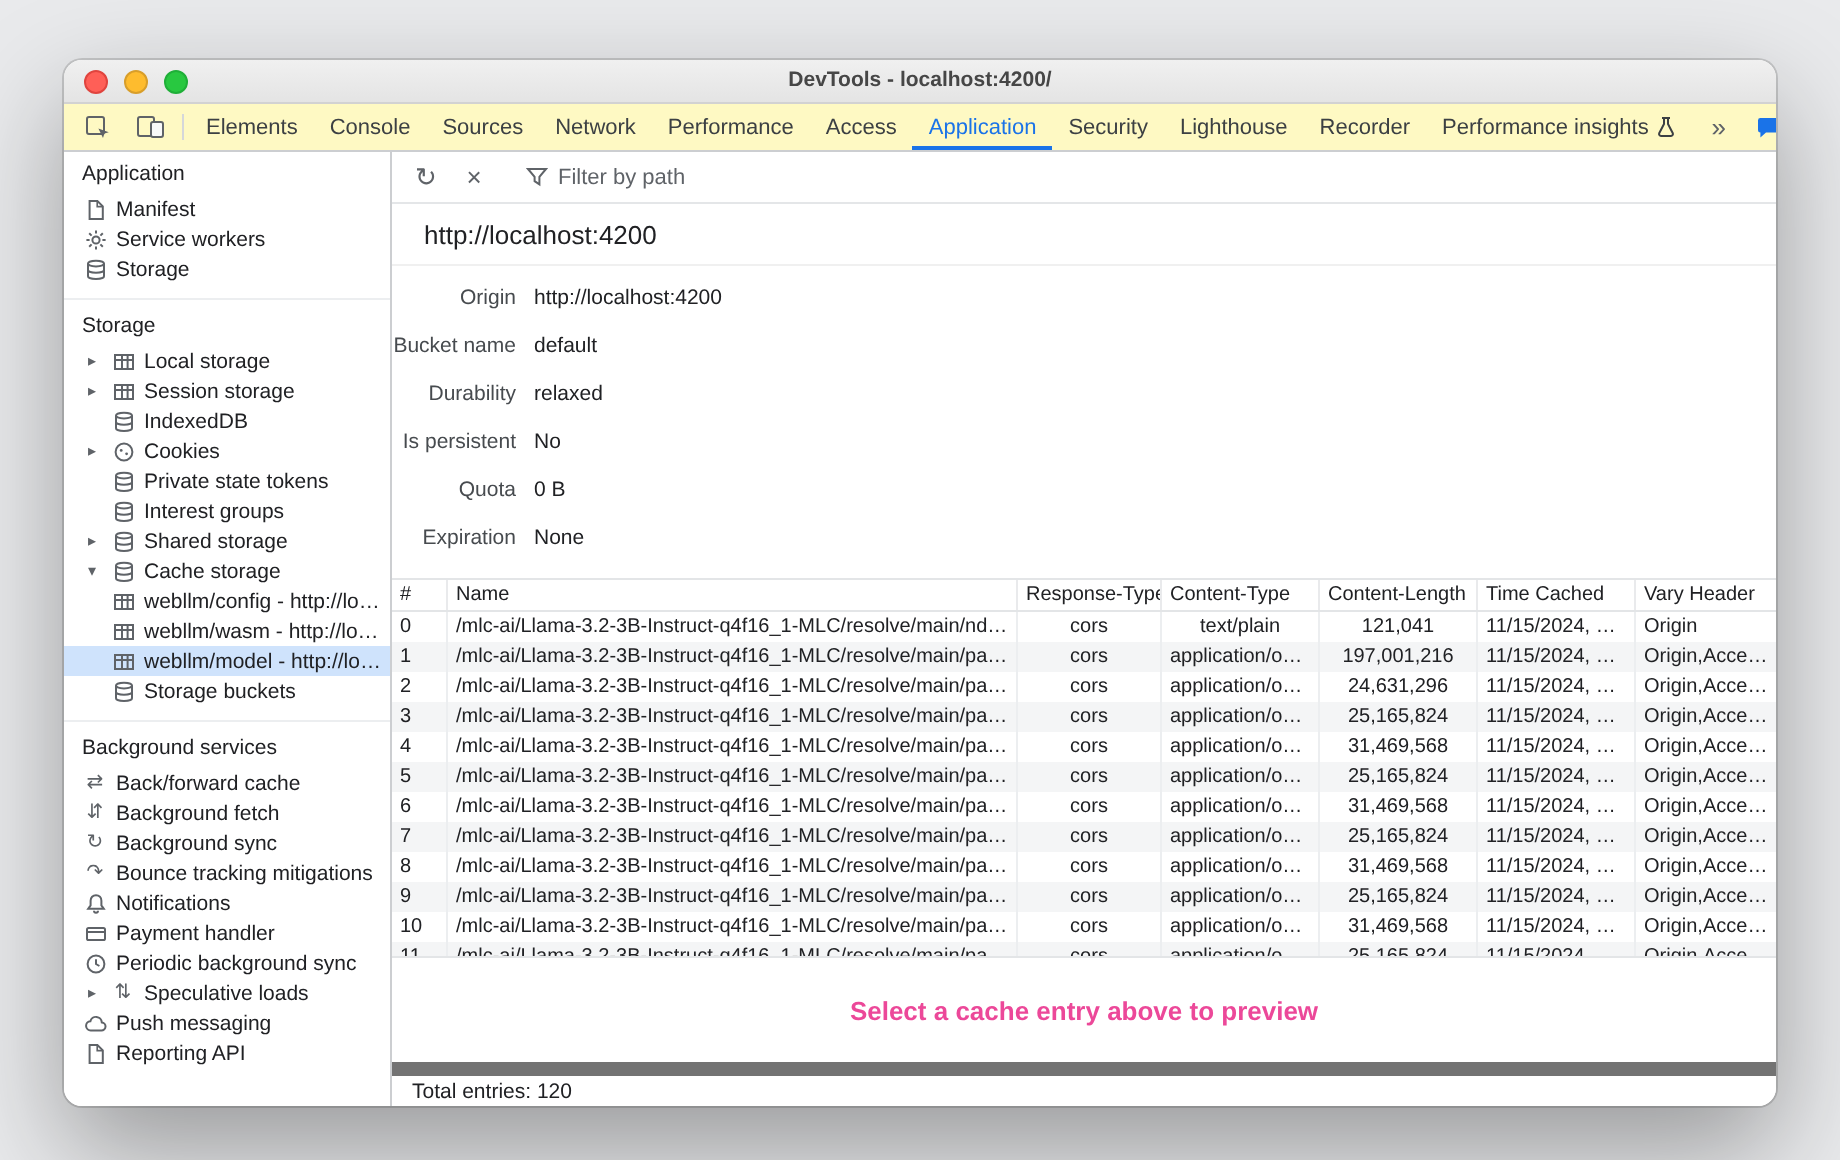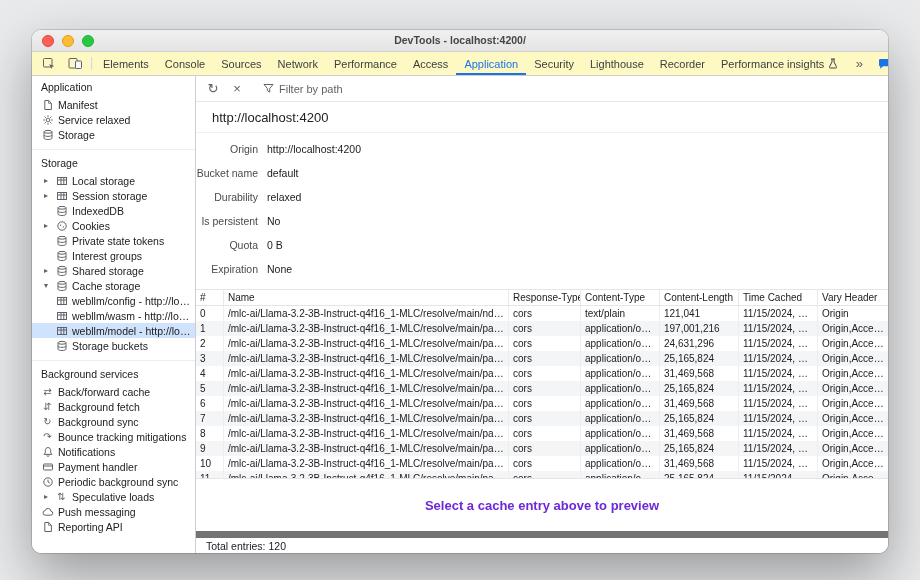--- a/index.html
+++ b/index.html
@@ -51,23 +51,23 @@
   .grid{flex:none;display:flex;flex-direction:column}
   .grid-header,.grid-row{display:grid;grid-template-columns:28px minmax(0,1fr) 72px 79px 79px 79px 70px}
   .grid-header{height:17px;border-top:1px solid #e3e5e7;border-bottom:1px solid #e3e5e7;font-size:10px;color:#202124;background:#fff}
   .gh{display:flex;align-items:center;padding:0 4px;border-right:1px solid #e9eaec;overflow:hidden;white-space:nowrap}
   .gh:last-child{border-right:none}
   .grid-body{height:172px;overflow:hidden}
   .grid-row{height:15px;font-size:10px;color:#202124}
   .grid-body .grid-row:nth-child(even){background:#f4f5f6}
   .gc{padding:0 4px;line-height:15px;white-space:nowrap;overflow:hidden;text-overflow:ellipsis;border-right:1px solid #eceef0}
   .gc:last-child{border-right:none}
-  .gc.right{text-align:left}
+  .gc.right{text-align:center}
   .preview{flex:1;min-height:0;border-top:1px solid #e3e5e7;display:flex;align-items:center;justify-content:center;background:#fff}
-  .preview-text{font-size:13px;font-weight:bold;color:#6d28d9}
+  .preview-text{font-size:13px;font-weight:bold;color:#ec4899}
   .statusbar{height:22px;flex:none;border-top:7px solid #737373;display:flex;align-items:center;padding:0 10px;font-size:10.5px;color:#202124}
   svg{display:block}
 </style>
 </head>
 <body>
 
 <div class="backdrop">
   <div class="window">
 
     <div class="titlebar">
@@ -138,21 +138,21 @@
               </span>
             <span class="slbl">Manifest</span>
           </div>
           <div class="side-item">
             <span class="sicon">
                 <svg width="12" height="12" viewBox="0 0 12 12">
                   <circle cx="6" cy="6" r="1.8" fill="none" stroke="currentColor"></circle>
                   <path d="M6 1.2v1.6M6 9.2v1.6M1.2 6h1.6M9.2 6h1.6M2.6 2.6l1.2 1.2M8.2 8.2l1.2 1.2M9.4 2.6L8.2 3.8M3.8 8.2L2.6 9.4" stroke="currentColor"></path>
                 </svg>
               </span>
-            <span class="slbl">Service relaxed</span>
+            <span class="slbl">Service workers</span>
           </div>
           <div class="side-item">
             <span class="sicon">
                 <svg width="12" height="12" viewBox="0 0 12 12">
                   <ellipse cx="6" cy="2.8" rx="4" ry="1.4" fill="none" stroke="currentColor"></ellipse>
                   <path d="M2 2.8v6.3c0 .8 1.8 1.4 4 1.4s4-.6 4-1.4V2.8" fill="none" stroke="currentColor"></path>
                   <path d="M2 6c0 .8 1.8 1.4 4 1.4S10 6.8 10 6" fill="none" stroke="currentColor"></path>
                 </svg>
               </span>
             <span class="slbl">Storage</span>

